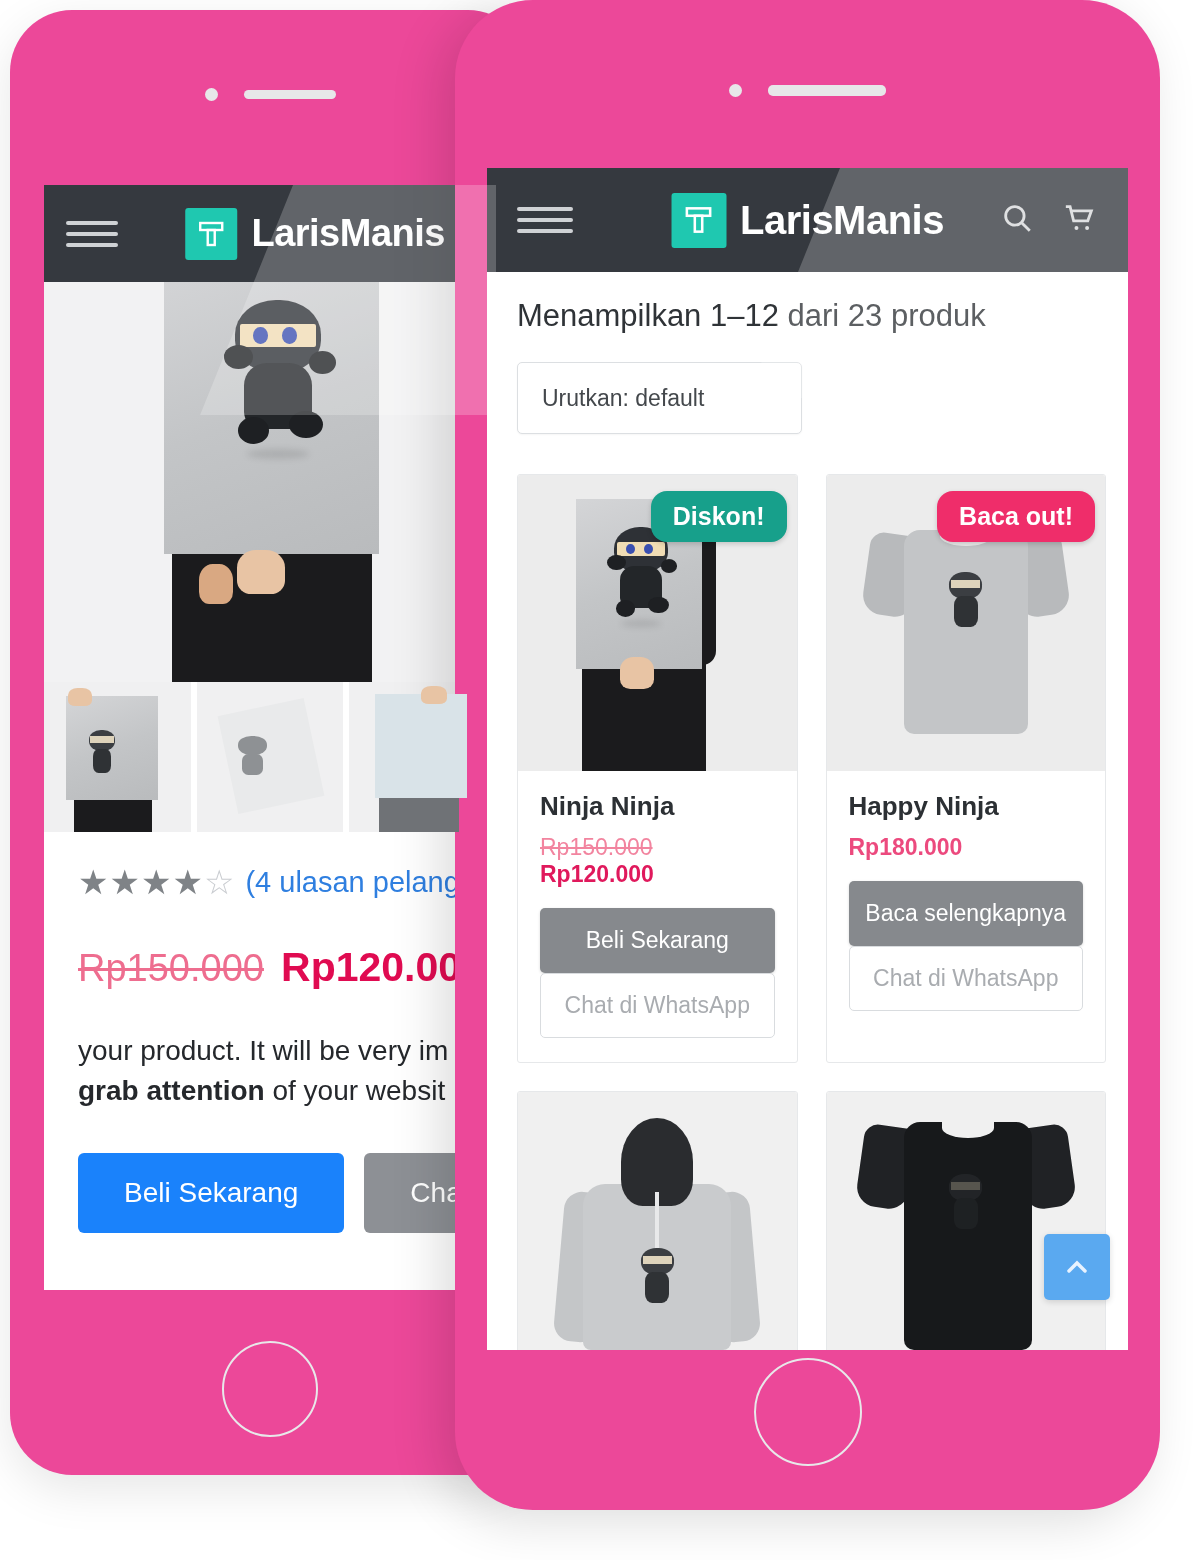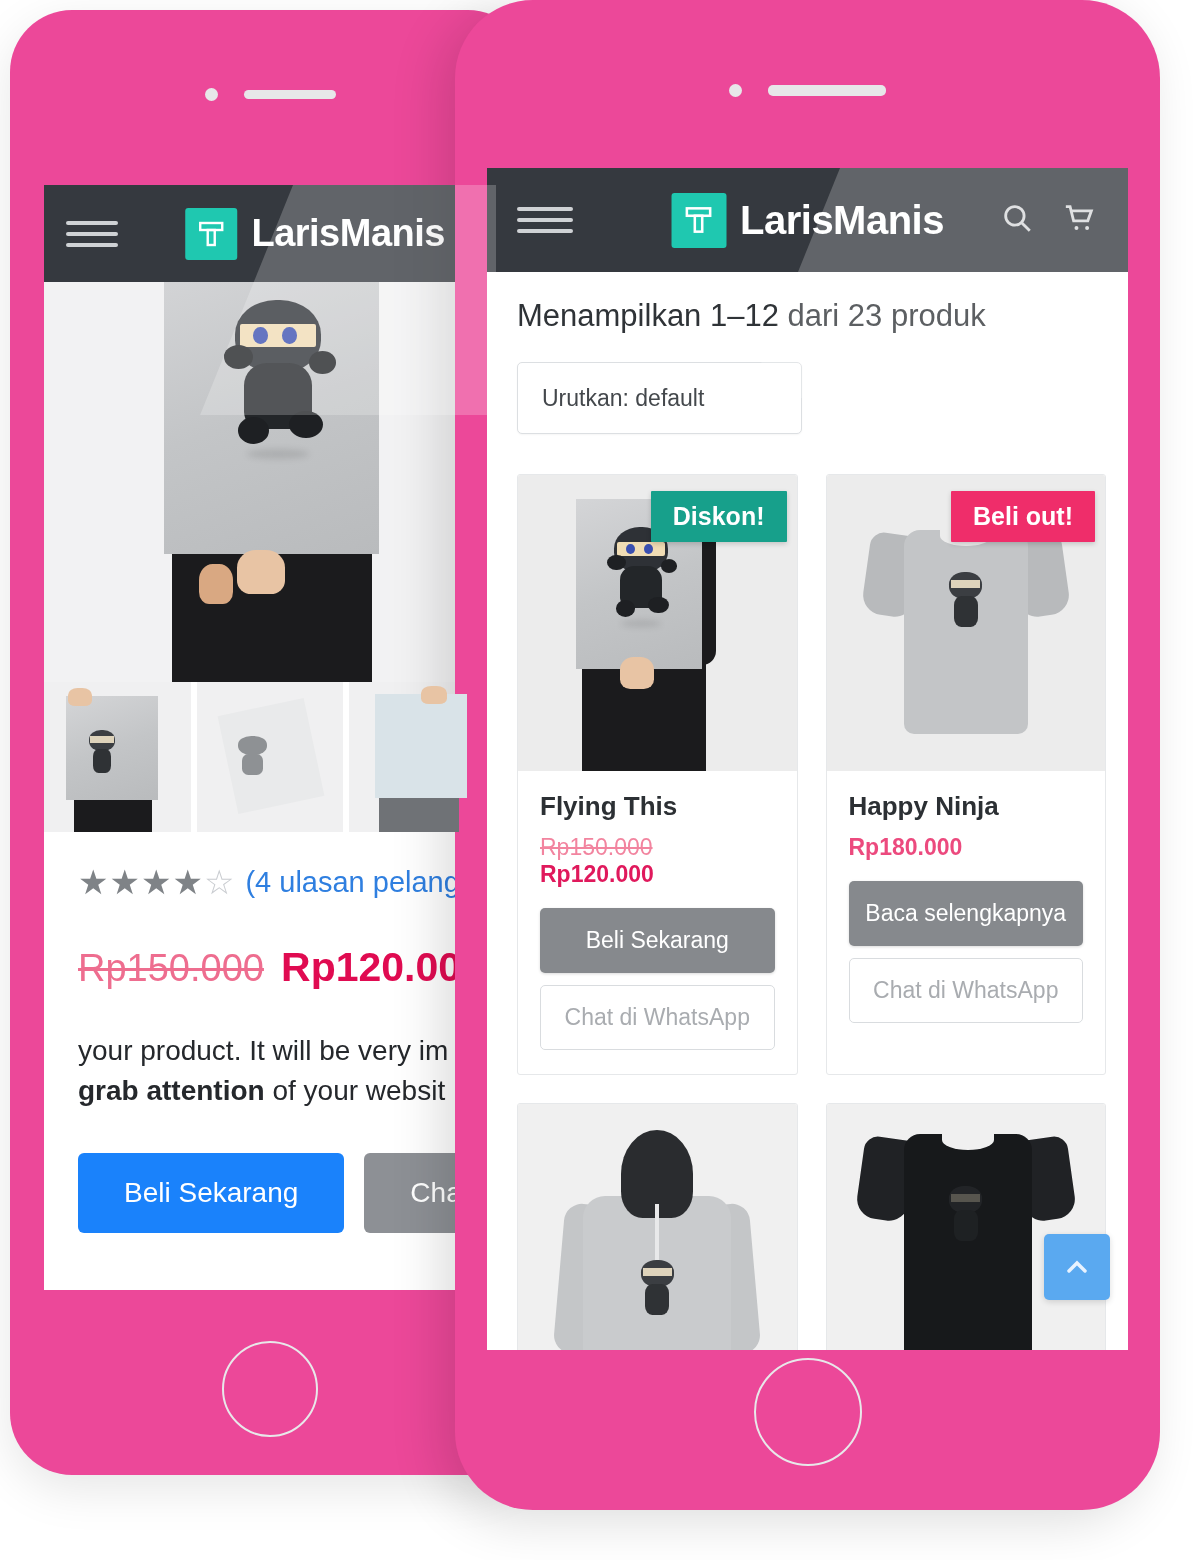--- a/index.html
+++ b/index.html
@@ -209,21 +209,21 @@
     align-items: flex-end;
     justify-content: center;
     overflow: hidden;
   }
 
   .badge {
     position: absolute;
     top: 16px;
     right: 10px;
     padding: 11px 22px;
-    border-radius: 1px;
+    border-radius: 16px;
     color: #fff;
     font-weight: bold;
     font-size: 25px;
     z-index: 5;
     box-shadow: 0 2px 5px rgba(0,0,0,0.17);
     white-space: nowrap;
   }
   .badge-sale { background: #17a08b; }
   .badge-sold { background: #ef2d6a; }
 
@@ -251,21 +251,21 @@
     text-align: center;
     border-radius: 5px;
     font-size: 23px;
     cursor: pointer;
   }
   .btn-primary-grey {
     background: #86898d;
     color: #ffffff;
     padding: 19px 0;
     border: none;
-    margin-bottom: 12px;
+    margin-bottom: 0;
     box-shadow: 0 1px 3px rgba(0,0,0,0.15);
   }
   .btn-outline {
     background: #ffffff;
     color: #a9acb0;
     padding: 18px 0;
     border: 1px solid #d9dcdf;
   }
 
   
@@ -721,33 +721,33 @@
               <div class="limb" style="left:14%; top:78%; width:28%; height:18%;"></div>
               <div class="limb" style="right:10%; top:74%; width:30%; height:18%;"></div>
               <div class="shadow"></div>
             </div>
             <div class="torso" style="left:64px; top:184px; width:124px; height:112px;"></div>
             <div class="torso" style="left:168px; top:28px; width:30px; height:162px; border-radius:14px;"></div>
             <div class="hand" style="left:102px; top:182px; width:34px; height:32px;"></div>
             <div class="hand" style="left:176px; top:20px; width:24px; height:22px;"></div>
           </div>
           <div class="card-info">
-            <div class="product-title">Flying This</div>
+            <div class="product-title">Ninja Ninja</div>
             <div class="price-row">
               <span class="price-old">Rp150.000</span>
               <span class="price-new">Rp120.000</span>
             </div>
             <button class="btn btn-primary-grey">Beli Sekarang</button>
             <button class="btn btn-outline">Chat di WhatsApp</button>
           </div>
         </div>
 
         <div class="product-card">
           <div class="card-media" style="align-items:center;">
-            <div class="badge badge-sold">Beli out!</div>
+            <div class="badge badge-sold">Baca out!</div>
             <div class="tshirt" style="margin-top:18px;">
               <div class="sleeve-l"></div>
                 <div class="sleeve-r"></div>
               <div class="body-t"></div>
                 <div class="collar"></div>
               <div class="chest-logo">
                 <div class="cl-head"></div>
                   <div class="cl-band"></div>
                   <div class="cl-body"></div>
               </div>

